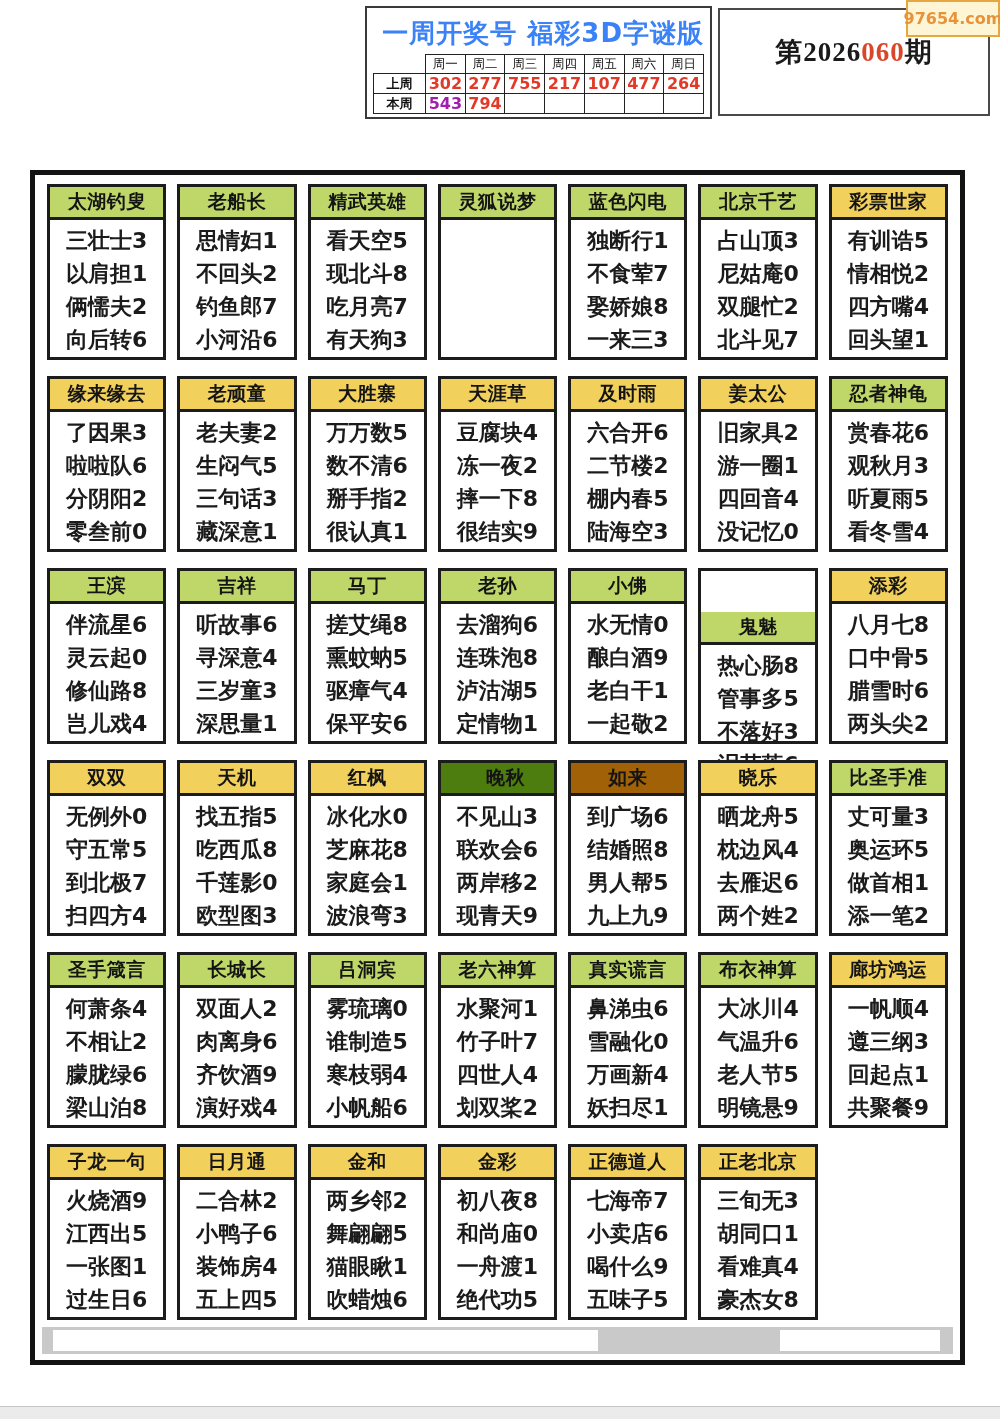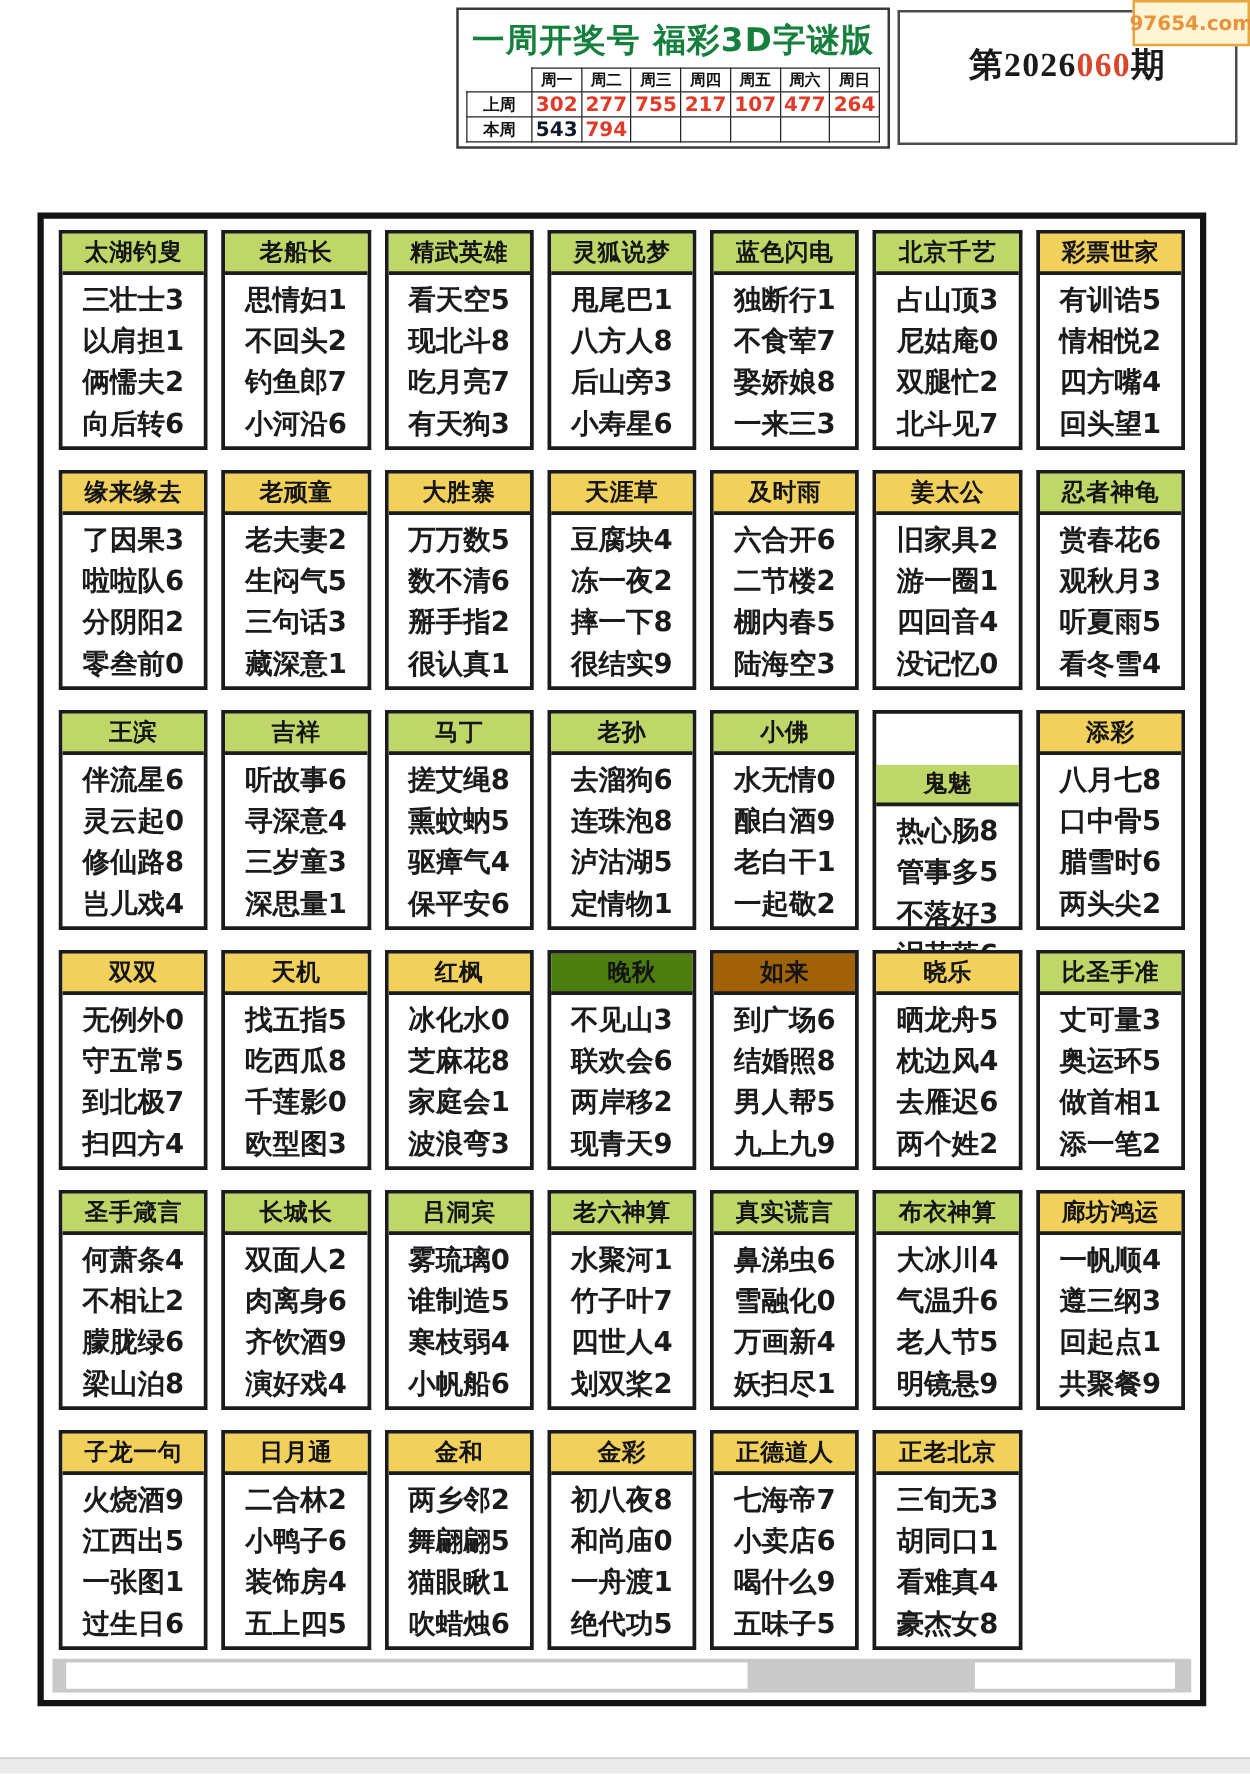--- a/index.html
+++ b/index.html
@@ -5,30 +5,30 @@
   * { margin: 0; padding: 0; box-sizing: border-box; }
   html, body { width: 1000px; height: 1419px; background: #ffffff; position: relative;
     font-family: "DejaVu Sans", "Liberation Sans", sans-serif; overflow: hidden; }
 
   
   .title-box {
     position: absolute; left: 365px; top: 6px; width: 347px; height: 113px;
     border: 2px solid #3a3a3a; background: #fff; padding: 4px 6px 3px 6px;
   }
   .main-title {
-    text-align: center; font-size: 26px; font-weight: bold; color: #15803d;
+    text-align: right; font-size: 26px; font-weight: bold; color: #3b82f6;
     letter-spacing: 1px; line-height: 42px; white-space: nowrap;
   }
   table.week-table { width: 100%; border-collapse: collapse; table-layout: fixed; }
   table.week-table td {
     border: 1.8px solid #222; text-align: center; vertical-align: middle;
     height: 19px; overflow: hidden; white-space: nowrap;
   }
   table.week-table td.corner { border: none; }
-  table.week-table td.day { font-size: 12.5px; font-weight: bold; color: #111; }
+  table.week-table td.day { font-size: 12.5px; font-weight: normal; color: #111; }
   table.week-table td.rowlabel { font-size: 13px; font-weight: bold; color: #111; }
   table.week-table td.val { font-size: 16px; font-weight: bold; }
   table.week-table col.c0 { width: 52px; }
 
   .issue-box {
     position: absolute; left: 718px; top: 8px; width: 272px; height: 108px;
     border: 2px solid #4a4a4a; background: #fff;
   }
   .issue-text {
     margin-top: 24px; text-align: center; font-size: 27px; color: #1a1a1a;
@@ -114,21 +114,21 @@
           <td class="val" style="color: rgb(226, 58, 40);">302</td>
           <td class="val" style="color: rgb(226, 58, 40);">277</td>
           <td class="val" style="color: rgb(226, 58, 40);">755</td>
           <td class="val" style="color: rgb(226, 58, 40);">217</td>
           <td class="val" style="color: rgb(226, 58, 40);">107</td>
           <td class="val" style="color: rgb(226, 58, 40);">477</td>
           <td class="val" style="color: rgb(226, 58, 40);">264</td>
         </tr>
         <tr>
           <td class="rowlabel">本周</td>
-          <td class="val" style="color: #0f172a;">543</td>
+          <td class="val" style="color: #a21caf;">543</td>
           <td class="val" style="color: rgb(226, 58, 40);">794</td>
           <td class="val" style="color: rgb(226, 58, 40);"></td>
           <td class="val" style="color: rgb(226, 58, 40);"></td>
           <td class="val" style="color: rgb(226, 58, 40);"></td>
           <td class="val" style="color: rgb(226, 58, 40);"></td>
           <td class="val" style="color: rgb(226, 58, 40);"></td>
         </tr>
       </tbody>
   </table>
 </div>
@@ -165,26 +165,20 @@
     <div class="card-header" style="background: rgb(191, 215, 104);">精武英雄</div>
     <div class="card-body">
           <div class="card-line">看天空5</div>
           <div class="card-line">现北斗8</div>
           <div class="card-line">吃月亮7</div>
           <div class="card-line">有天狗3</div>
         </div>
   </div>
       <div class="card">
     <div class="card-header" style="background: rgb(191, 215, 104);">灵狐说梦</div>
-    <div class="card-body">
-          <div class="card-line">甩尾巴1</div>
-          <div class="card-line">八方人8</div>
-          <div class="card-line">后山旁3</div>
-          <div class="card-line">小寿星6</div>
-        </div>
   </div>
       <div class="card">
     <div class="card-header" style="background: rgb(191, 215, 104); text-align: right;">蓝色闪电</div>
     <div class="card-body">
           <div class="card-line">独断行1</div>
           <div class="card-line">不食荤7</div>
           <div class="card-line">娶娇娘8</div>
           <div class="card-line">一来三3</div>
         </div>
   </div>

